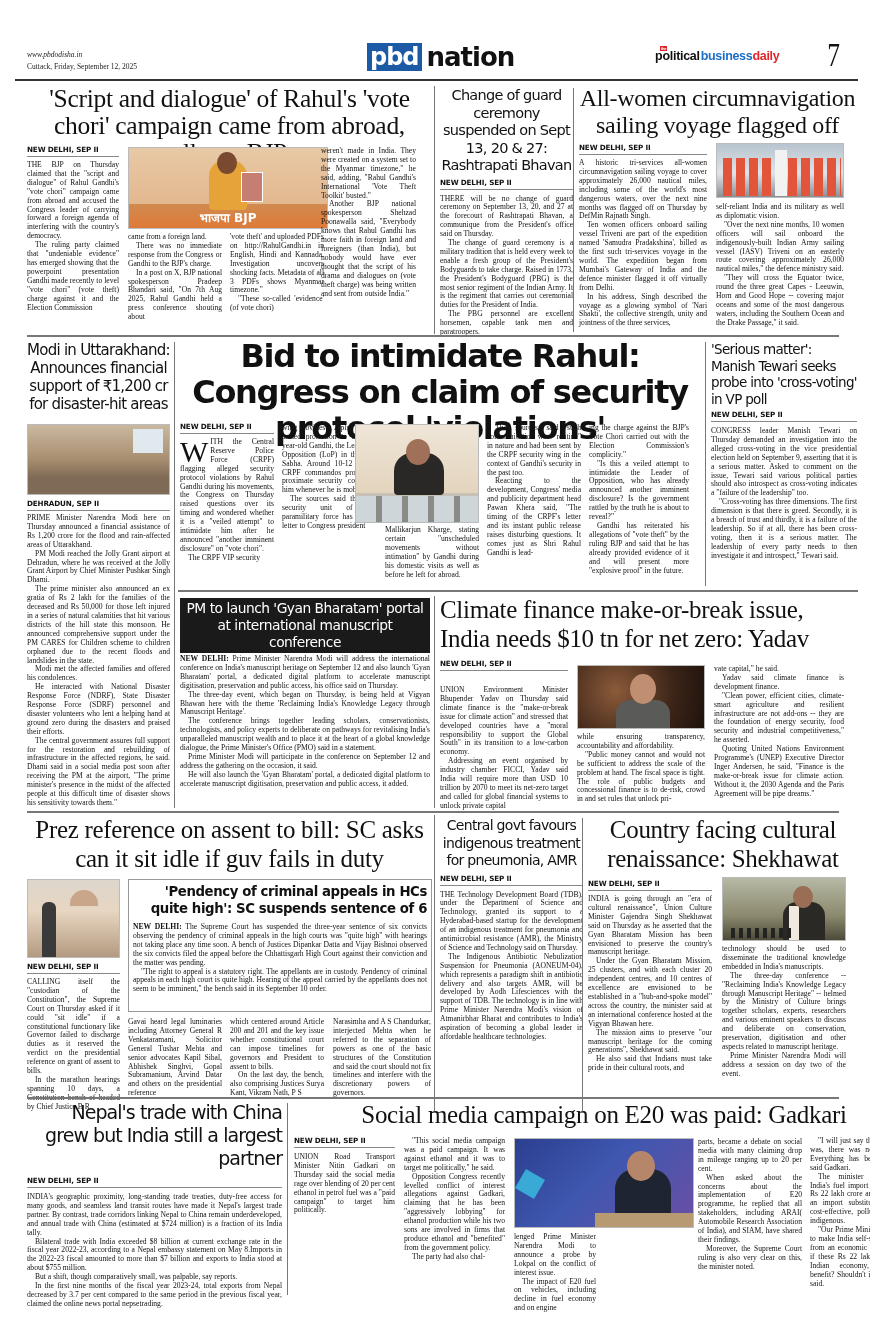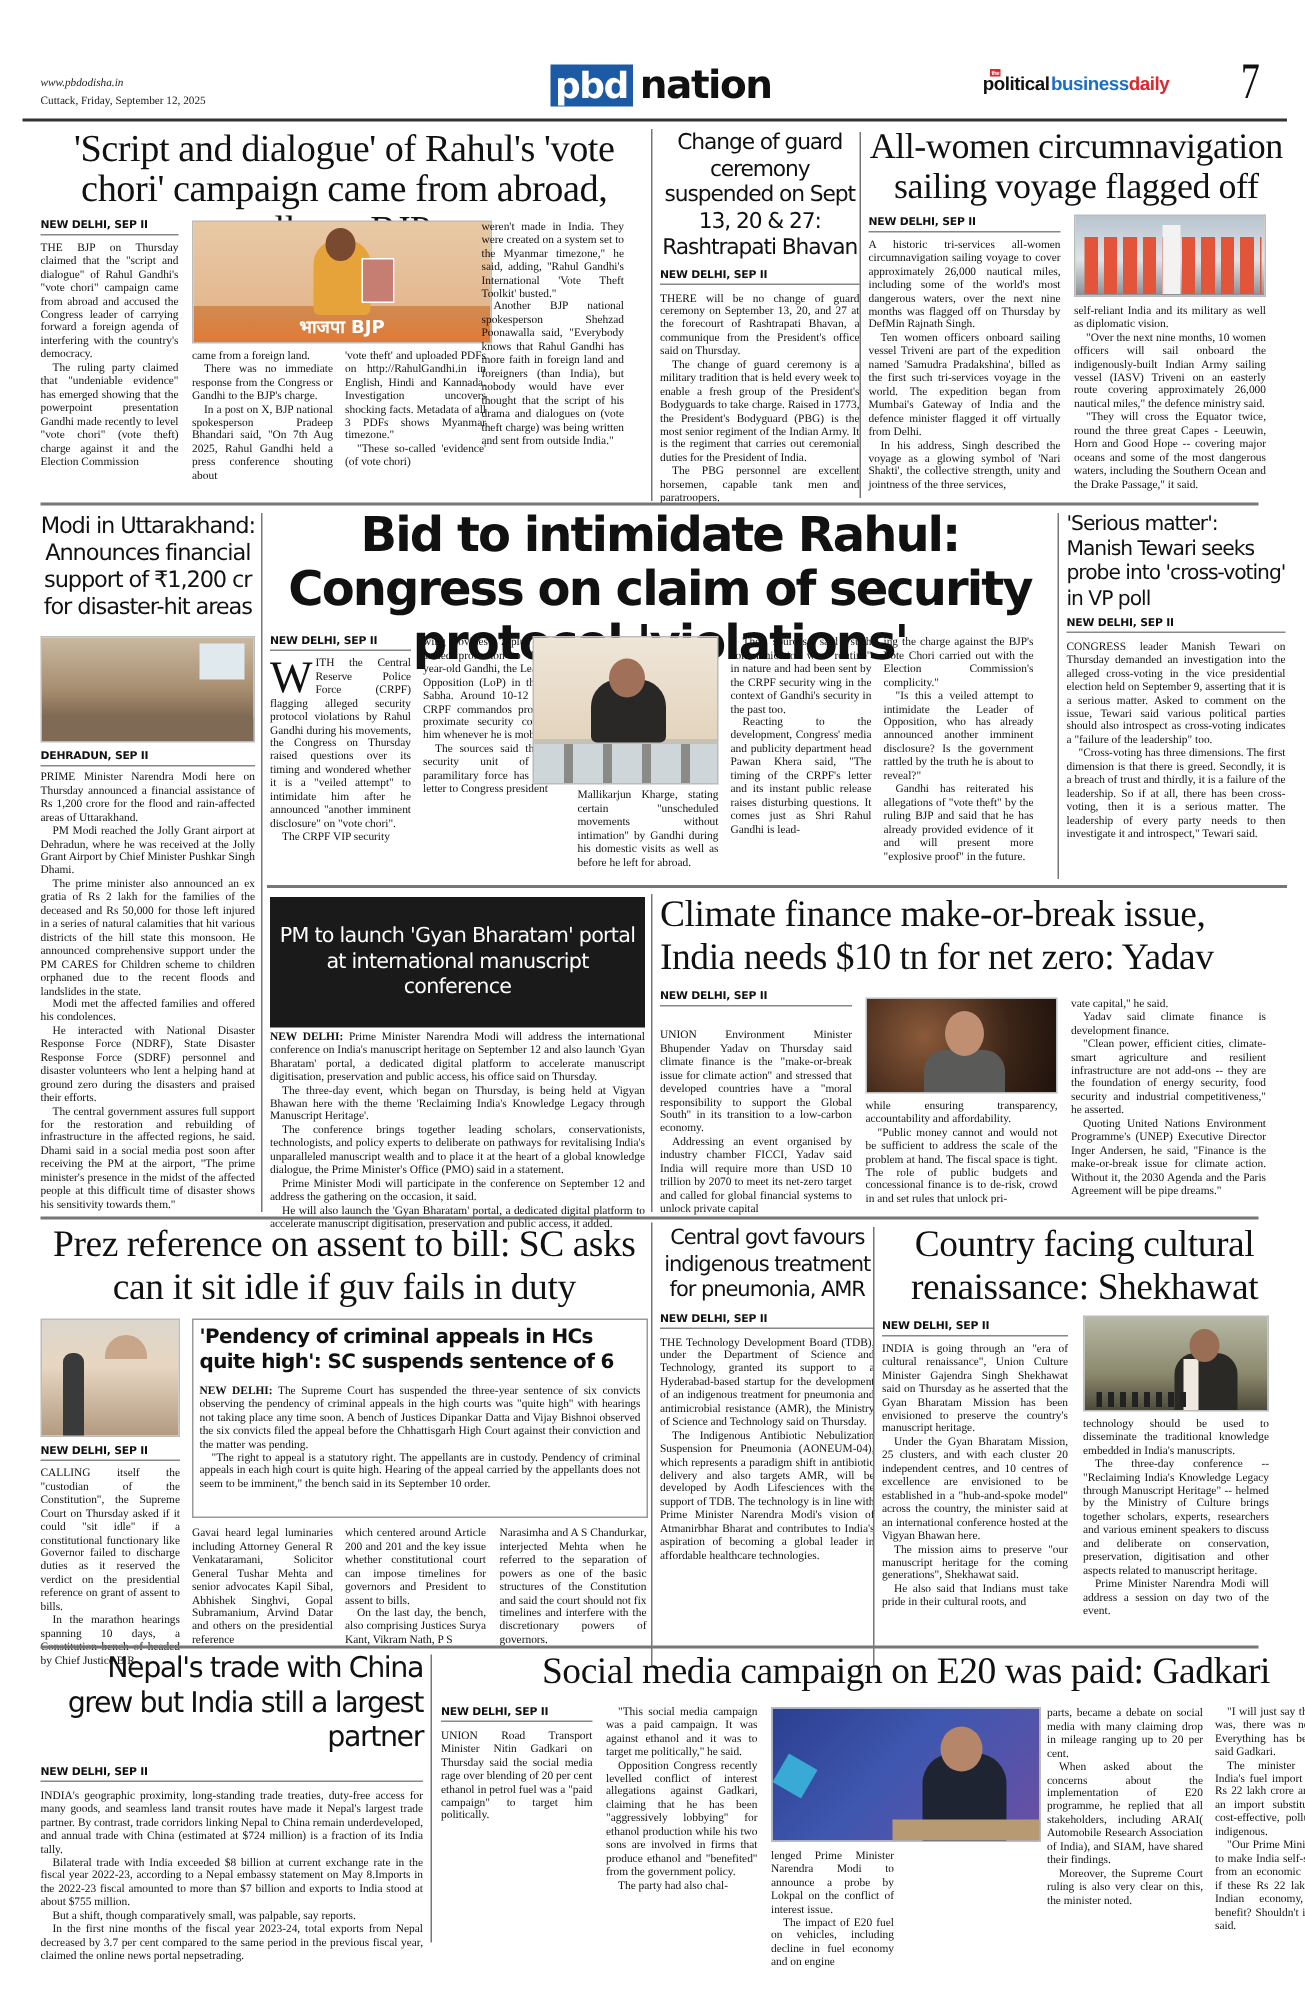--- a/index.html
+++ b/index.html
@@ -149,21 +149,21 @@
   <h2 class="hl-cond" data-name="headline" style="font-size:13.5px;line-height:16.5px">'Serious matter': Manish Tewari seeks probe into 'cross-voting' in VP poll</h2>
   <div class="dateline" data-name="dateline" style="margin-top:3px">NEW DELHI, SEP II</div>
   <div class="body" data-name="article-body">
     <p class="first">CONGRESS leader Manish Tewari on Thursday demanded an investigation into the alleged cross-voting in the vice presidential election held on September 9, asserting that it is a serious matter. Asked to comment on the issue, Tewari said various political parties should also introspect as cross-voting indicates a "failure of the leadership" too.</p>
     <p>"Cross-voting has three dimensions. The first dimension is that there is greed. Secondly, it is a breach of trust and thirdly, it is a failure of the leadership. So if at all, there has been cross-voting, then it is a serious matter. The leadership of every party needs to then investigate it and introspect," Tewari said.</p>
   </div>
 </div>
 <div class="rule-h" data-name="section-rule" style="left:178px;top:590px;width:680px"></div>
 
 <div class="abs" data-name="article-gyan-bharatam" style="left:180px;top:598px;width:250px;height:210px">
-  <div data-name="headline-box" style="background:#1a1a1a;padding:18px 3px">
+  <div data-name="headline-box" style="background:#1a1a1a;padding:2px 3px">
     <h2 data-name="headline" style="font-family:'DejaVu Sans',sans-serif;font-weight:normal;font-size:13.8px;line-height:17px;color:#fff;letter-spacing:-0.5px;text-align:center">PM to launch 'Gyan Bharatam' portal at international manuscript conference</h2>
   </div>
   <div class="body" data-name="article-body" style="margin-top:2px">
     <p class="first"><b data-name="lead-in">NEW DELHI:</b> <span>Prime Minister Narendra Modi will address the international conference on India's manuscript heritage on September 12 and also launch 'Gyan Bharatam' portal, a dedicated digital platform to accelerate manuscript digitisation, preservation and public access, his office said on Thursday.</span></p>
     <p>The three-day event, which began on Thursday, is being held at Vigyan Bhawan here with the theme 'Reclaiming India's Knowledge Legacy through Manuscript Heritage'.</p>
     <p>The conference brings together leading scholars, conservationists, technologists, and policy experts to deliberate on pathways for revitalising India's unparalleled manuscript wealth and to place it at the heart of a global knowledge dialogue, the Prime Minister's Office (PMO) said in a statement.</p>
     <p>Prime Minister Modi will participate in the conference on September 12 and address the gathering on the occasion, it said.</p>
     <p>He will also launch the 'Gyan Bharatam' portal, a dedicated digital platform to accelerate manuscript digitisation, preservation and public access, it added.</p>
   </div>
 </div>
@@ -199,21 +199,21 @@
     <div data-name="dome" style="position:absolute;left:42px;top:10px;width:28px;height:16px;border-radius:14px 14px 0 0;background:#c9a68a"></div>
     <div data-name="statue" style="position:absolute;left:14px;top:22px;width:14px;height:56px;background:#3a3a3a;border-radius:6px 6px 0 0"></div>
   </div>
   <div class="abs dateline" data-name="dateline" style="left:0;top:147px;width:93px">NEW DELHI, SEP II</div>
   <div class="abs body" data-name="column-1" style="left:0;top:163px;width:93px">
     <p class="first">CALLING itself the "custodian of the Constitution", the Supreme Court on Thursday asked if it could "sit idle" if a constitutional functionary like Governor failed to discharge duties as it reserved the verdict on the presidential reference on grant of assent to bills.</p>
     <p>In the marathon hearings spanning 10 days, a Constitution bench of headed by Chief Justice B R</p>
   </div>
 
   <div class="abs" data-name="article-criminal-appeals" style="left:101px;top:64px;width:304px;height:133px;border:1px solid #999;padding:3px 4px">
-    <h2 data-name="headline" style="font-family:'DejaVu Sans',sans-serif;font-weight:bold;font-size:13.3px;line-height:17px;letter-spacing:-0.4px;text-align:left;color:#111">'Pendency of criminal appeals in HCs quite high': SC suspends sentence of 6</h2>
+    <h2 data-name="headline" style="font-family:'DejaVu Sans',sans-serif;font-weight:bold;font-size:13.3px;line-height:17px;letter-spacing:-0.4px;text-align:right;color:#111">'Pendency of criminal appeals in HCs quite high': SC suspends sentence of 6</h2>
     <div class="body" data-name="article-body" style="margin-top:6px">
       <p class="first"><b data-name="lead-in">NEW DELHI:</b> <span>The Supreme Court has suspended the three-year sentence of six convicts observing the pendency of criminal appeals in the high courts was "quite high" with hearings not taking place any time soon. A bench of Justices Dipankar Datta and Vijay Bishnoi observed the six convicts filed the appeal before the Chhattisgarh High Court against their conviction and the matter was pending.</span></p>
       <p>"The right to appeal is a statutory right. The appellants are in custody. Pendency of criminal appeals in each high court is quite high. Hearing of the appeal carried by the appellants does not seem to be imminent," the bench said in its September 10 order.</p>
     </div>
   </div>
   <div class="abs body" data-name="column-2" style="left:101px;top:203px;width:94px">
     <p class="first">Gavai heard legal luminaries including Attorney General R Venkataramani, Solicitor General Tushar Mehta and senior advocates Kapil Sibal, Abhishek Singhvi, Gopal Subramanium, Arvind Datar and others on the presidential reference</p>
   </div>
   <div class="abs body" data-name="column-3" style="left:203px;top:203px;width:94px">
     <p class="first">which centered around Article 200 and 201 and the key issue whether constitutional court can impose timelines for governors and President to assent to bills.</p>

